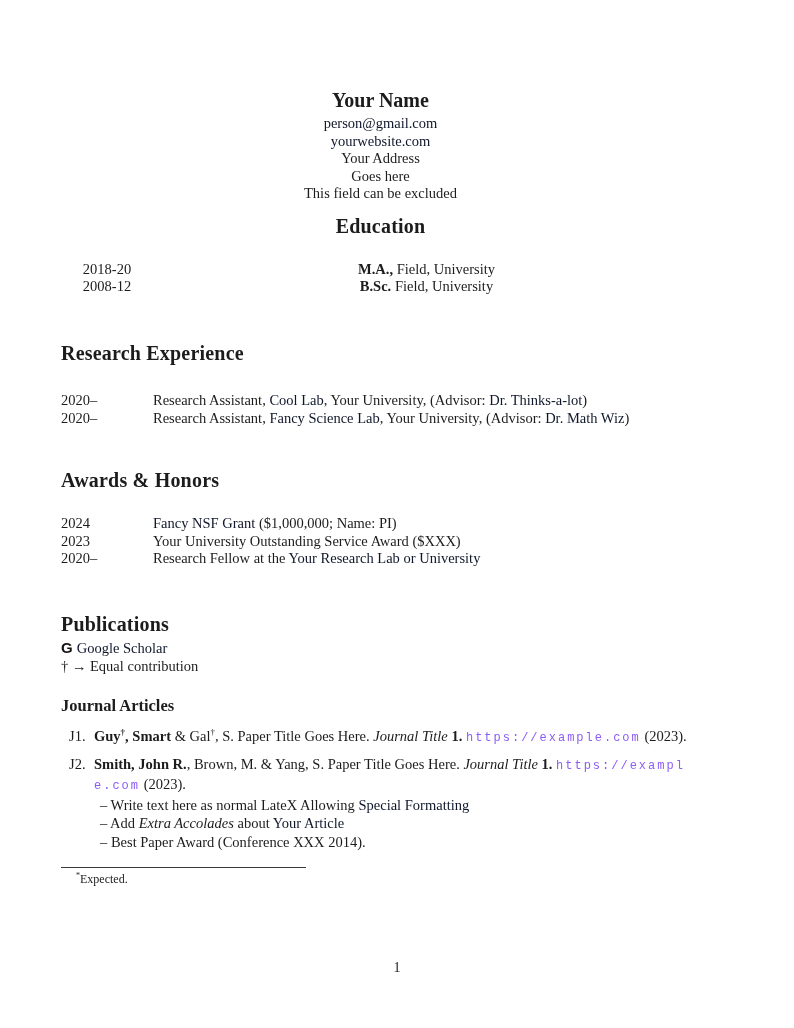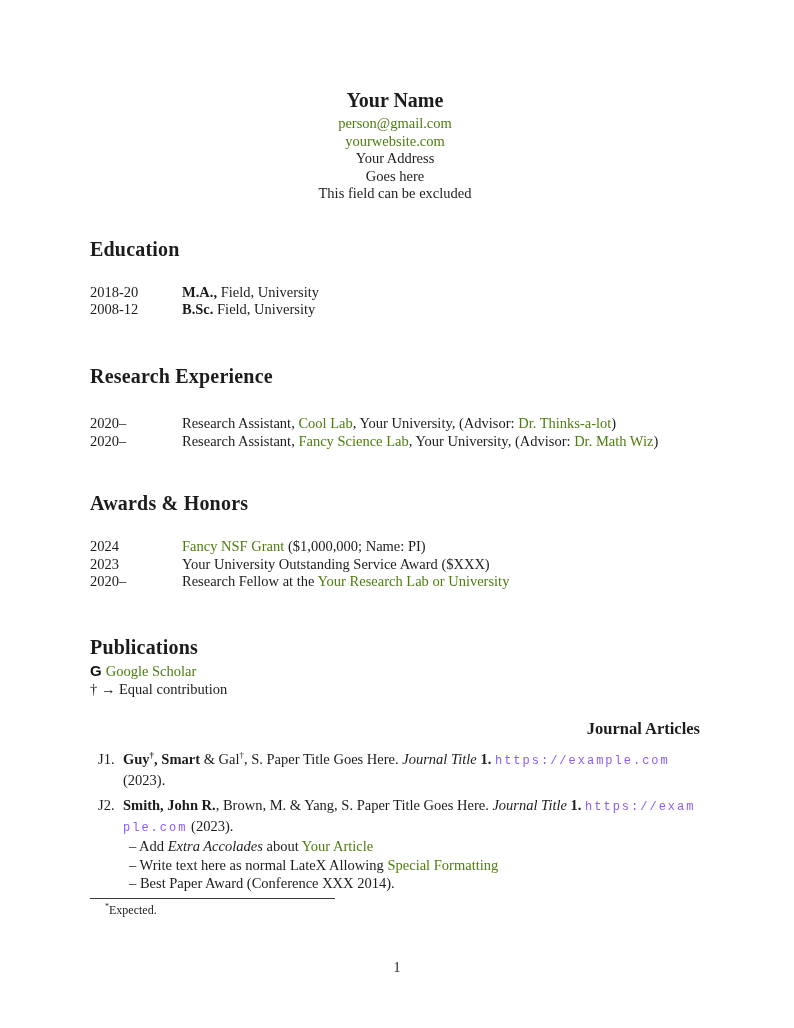--- a/index.html
+++ b/index.html
@@ -6,61 +6,61 @@
   .page{
     position:relative;
     width:794px;height:1028px;
     background:#ffffff;
     font-family:"Liberation Serif","DejaVu Serif",serif;
     color:#1c1c1c;
     font-size:14.5px;
     line-height:1.22;
     overflow:hidden;
     box-sizing:border-box;
-    padding:88px 94px 0 90px;
+    padding:88px 94px 0 61px;
   }
   a{text-decoration:none;cursor:pointer;}
-  .lnk{color:#4d7c0f;}
+  .lnk{color:#0f172a;}
   .hdr{text-align:center;}
   .hdr .name{font-size:20px;font-weight:700;margin-bottom:3px;}
   .hdr .hl{line-height:17.5px;}
   h2.sec{
     font-size:20px;font-weight:700;margin:0;line-height:23px;
     letter-spacing:0.2px;
   }
-  .sec-edu{margin-top:35px;}
+  .sec-edu{margin-top:12px;text-align:center;}
   .sec-res{margin-top:46px;}
   .sec-awd{margin-top:42px;}
   .sec-pub{margin-top:45px;}
   .rows{margin-top:23px;}
   .rows-tight{margin-top:27px;}
   .row{display:flex;line-height:17.6px;}
   .row .date{width:92px;flex-shrink:0;}
   .row .val{flex:1;}
   b,.bold{font-weight:700;}
   sup{font-size:9px;line-height:0;vertical-align:super;}
   .scholar-line{margin-top:3px;line-height:17px;}
   .gicon{
     font-family:"Liberation Sans","DejaVu Sans",sans-serif;
     font-weight:700;font-size:15px;color:#111;margin-right:4px;
   }
   .equal-note{line-height:17px;margin-top:1px;}
-  h3.subsec{font-size:16.5px;font-weight:700;margin:21px 0 0 0;line-height:20px;text-align:right;}
+  h3.subsec{font-size:16.5px;font-weight:700;margin:21px 0 0 0;line-height:20px;}
   .publist{margin-top:11px;}
   .pub{display:flex;margin-left:8px;margin-top:7px;line-height:18.5px;}
   .pub-label{width:25px;flex-shrink:0;}
   .pub-body{flex:1;}
   .url{
     font-family:"Liberation Mono","DejaVu Sans Mono",monospace;
     font-size:12px;letter-spacing:2px;color:#8b5cf6;
     word-break:break-all;
   }
   i,.it{}
   .pub-note{margin-left:6px;}
-  .footnote{margin-top:5px;}
+  .footnote{margin-top:16px;}
   .footnote-rule{width:245px;border-top:1px solid #3a3a3a;height:0;}
   .footnote-text{font-size:12px;padding-top:4px;padding-left:15px;line-height:14px;}
   .footnote-text sup{font-size:8px;}
   .pagenum{
     position:absolute;left:0;right:0;bottom:52px;
     text-align:center;font-size:14px;color:#1c1c1c;
   }
 </style>
 </head>
 <body>
@@ -135,22 +135,22 @@
 
       <div class="pub">
         <span class="pub-label">J1.</span>
         <span class="pub-body"><b>Guy</b><sup class="bold">†</sup><b>, Smart</b><span> &amp; Gal</span><sup>†</sup><span>, S. Paper Title Goes Here. </span><i>Journal Title</i><b> 1. </b><a class="url">https://example.com</a><span> (2023).</span></span>
       </div>
 
       <div class="pub">
         <span class="pub-label">J2.</span>
         <span class="pub-body">
           <span><b>Smith, John R.</b><span>, Brown, M. &amp; Yang, S. Paper Title Goes Here. </span><i>Journal Title</i><b> 1. </b><a class="url">https://example.com</a><span> (2023).</span></span>
+          <div class="pub-note"><span>– Write text here as normal LateX Allowing </span><a class="lnk">Special Formatting</a></div>
           <div class="pub-note"><span>– Add </span><i>Extra Accolades</i><span> about </span><a class="lnk">Your Article</a></div>
-          <div class="pub-note"><span>– Write text here as normal LateX Allowing </span><a class="lnk">Special Formatting</a></div>
           <div class="pub-note"><span>– Best Paper Award (Conference XXX 2014).</span></div>
         </span>
       </div>
 
     </div>
   </section>
 
   <div class="footnote">
     <div class="footnote-rule"></div>
     <div class="footnote-text"><sup>*</sup><span>Expected.</span></div>

